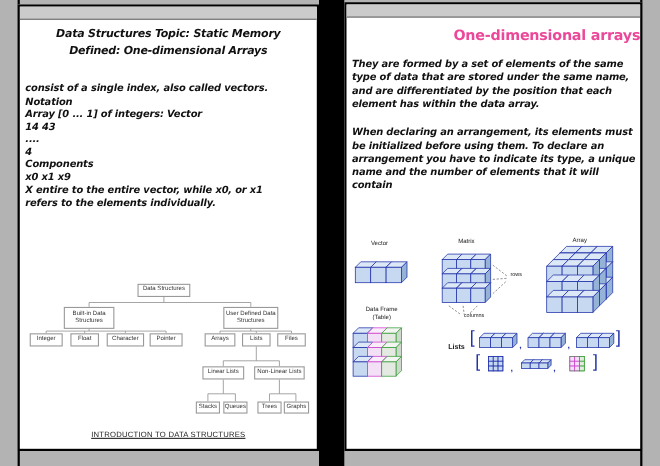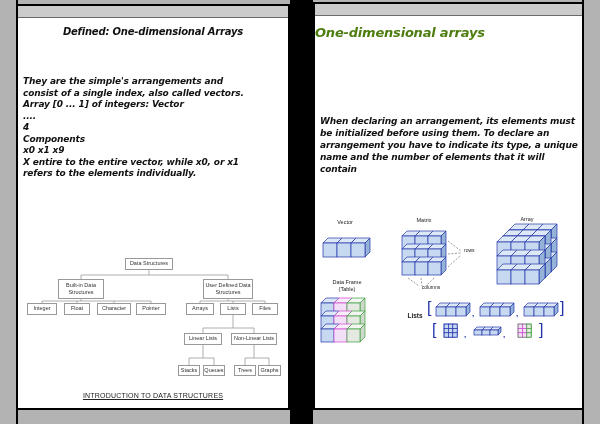--- a/index.html
+++ b/index.html
@@ -42,22 +42,22 @@
   .tree-svg { position:absolute; left:0; top:246px; }
 
   .lp-footer {
     position:absolute; left:0; right:0; top:386px; text-align:center;
     font-family:"Liberation Sans", sans-serif; font-size:7px; color:#222;
     text-decoration:underline; letter-spacing:0.2px;
   }
 
   
   .rp-title {
-    position:absolute; left:0; right:0; top:21px; text-align:left;
-    font-size:13px; font-weight:bold; font-style:italic; color:#4d7c0f; letter-spacing:-0.2px;
+    position:absolute; left:0; right:0; top:21px; text-align:right;
+    font-size:13px; font-weight:bold; color:#ec4899; letter-spacing:-0.2px;
   }
   .rp-par {
     position:absolute; left:5px; width:258px;
     font-size:9px; font-weight:bold; font-style:italic; color:#111;
     line-height:11.9px; letter-spacing:-0.15px;
   }
   .rp-par1 { top:50px; }
   .rp-par2 { top:112px; }
 
   .diagrams { position:absolute; inset:0; }
@@ -79,27 +79,29 @@
 <body>
 
 <div class="rail rail-left"></div>
 <div class="rail rail-right"></div>
 <div class="divider"></div>
 
 <div class="page page-left">
   <div class="strip"></div>
 
   <div class="lp-title">
+    <div>Data Structures Topic: Static Memory</div>
     <div>Defined: One-dimensional Arrays</div>
   </div>
 
   <div class="lp-body">
-    <div class="bl">They are the simple's arrangements and</div>
     <div class="bl">consist of a single index, also called vectors.</div>
+    <div class="bl">Notation</div>
     <div class="bl">Array [0 ... 1] of integers: Vector</div>
+    <div class="bl">14 43</div>
     <div class="bl">....</div>
     <div class="bl">4</div>
     <div class="bl">Components</div>
     <div class="bl">x0 x1 x9</div>
     <div class="bl">X entire to the entire vector, while x0, or x1</div>
     <div class="bl">refers to the elements individually.</div>
   </div>
 
   <svg class="tree-svg" width="270" height="130">
     <g stroke="#999" stroke-width="0.8">
@@ -150,20 +152,21 @@
   <div class="tree-box" style="left:216px;top:359px;width:22px;height:11px;">Trees</div>
   <div class="tree-box" style="left:240px;top:359px;width:23px;height:11px;">Graphs</div>
 
   <div class="lp-footer">INTRODUCTION TO DATA STRUCTURES</div>
 </div>
 
 <div class="page page-right">
   <div class="strip"></div>
 
   <div class="rp-title">One-dimensional arrays</div>
+  <div class="rp-par rp-par1">They are formed by a set of elements of the same type of data that are stored under the same name, and are differentiated by the position that each element has within the data array.</div>
   <div class="rp-par rp-par2">When declaring an arrangement, its elements must be initialized before using them. To declare an arrangement you have to indicate its type, a unique name and the number of elements that it will contain</div>
 
   <div class="diagrams">
 
     <div class="dlabel" style="left:2px;top:215px;width:56px;">Vector</div>
     <svg id="svg-vector" class="dsvg" style="left:6px;top:232px;" width="52" height="23">
         <polygon points="2,7 7,2 21,2 16,7" fill="#dde8f6" stroke="#2233aa" stroke-width="0.7" stroke-linejoin="round"></polygon>
         <polygon points="16,7 21,2 21,16 16,21" fill="#95b3d7" stroke="#2233aa" stroke-width="0.7" stroke-linejoin="round"></polygon>
         <rect x="2" y="7" width="14" height="14" fill="#c6d9f1" stroke="#2233aa" stroke-width="0.7"></rect>
         <polygon points="16,7 21,2 35,2 30,7" fill="#dde8f6" stroke="#2233aa" stroke-width="0.7" stroke-linejoin="round"></polygon>

